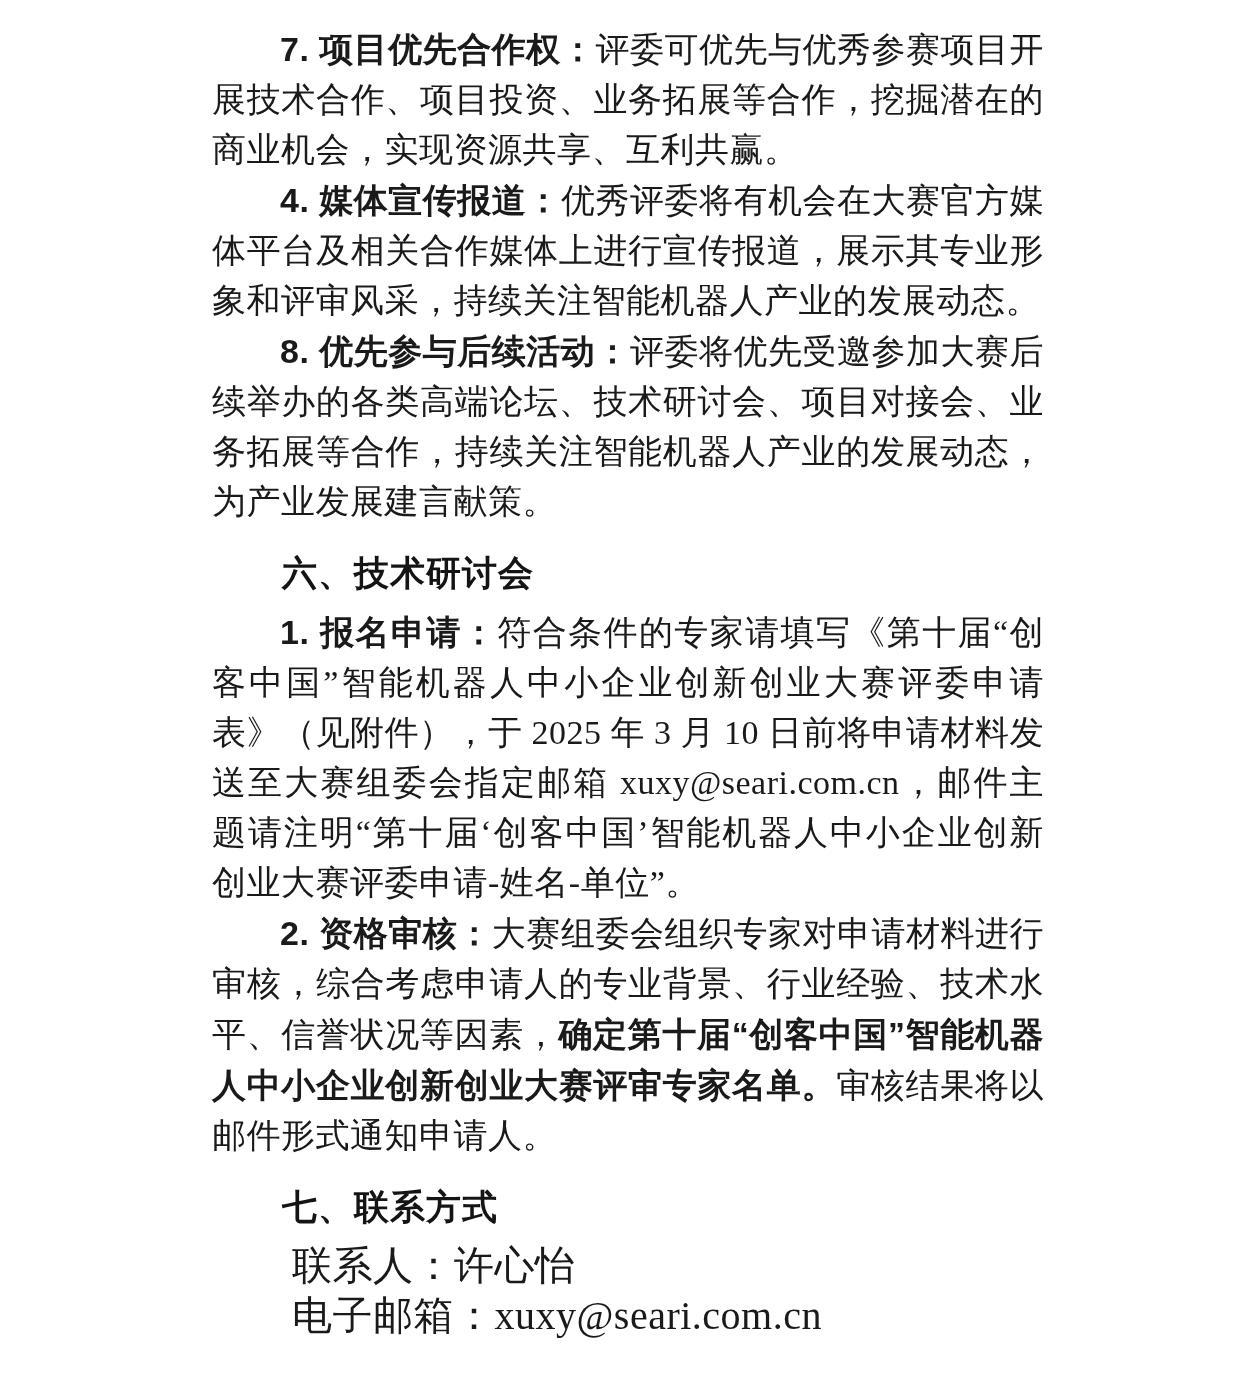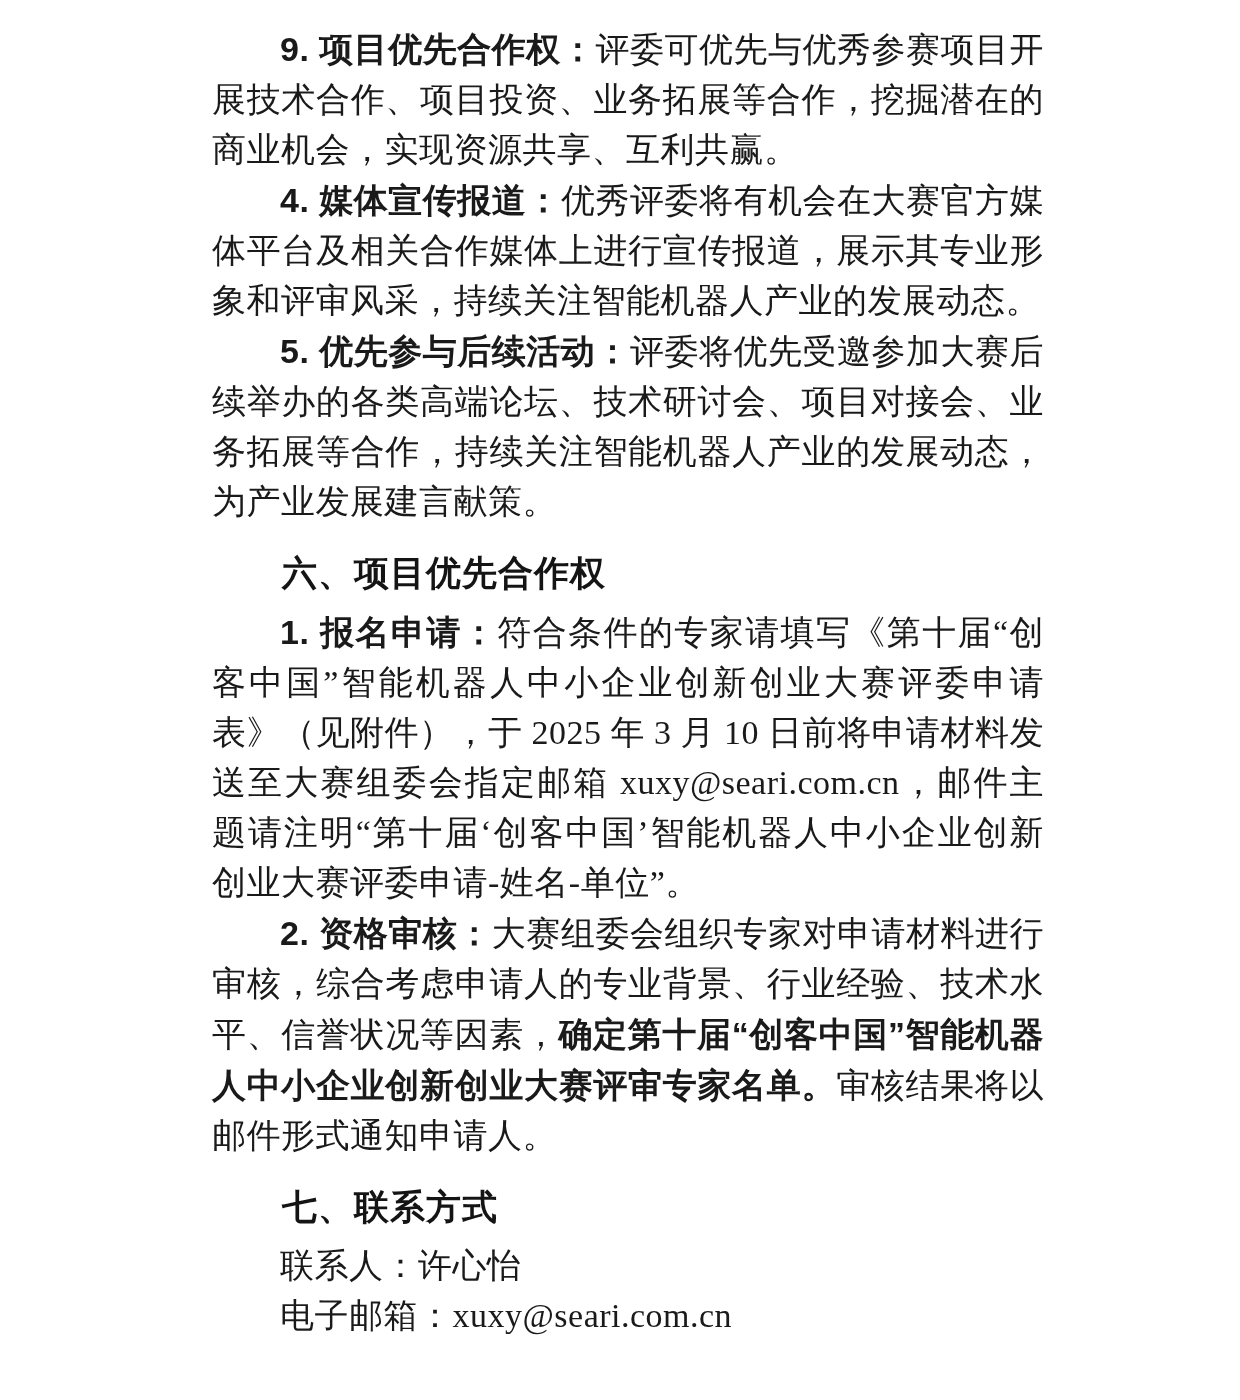--- a/index.html
+++ b/index.html
@@ -40,38 +40,38 @@
     font-family: "Liberation Sans", "DejaVu Sans", sans-serif;
     font-weight: 700;
     font-size: 35px;
     line-height: 48px;
     text-indent: 2em;
     letter-spacing: 1px;
     color: #141414;
   }
   p.contact-line {
     margin: 0;
-    font-size: 34px;
+    font-size: 40px;
     line-height: 50px;
     text-indent: 2em;
     letter-spacing: 0.5px;
   }
 </style>
 </head>
 <body>
 
 <div class="page">
 
-  <p class="body-para"><span class="bold-run">9. 项目优先合作权：</span><span>评委可优先与优秀参赛项目开展技术合作、项目投资、业务拓展等合作，挖掘潜在的商业机会，实现资源共享、互利共赢。</span></p>
+  <p class="body-para"><span class="bold-run">7. 项目优先合作权：</span><span>评委可优先与优秀参赛项目开展技术合作、项目投资、业务拓展等合作，挖掘潜在的商业机会，实现资源共享、互利共赢。</span></p>
 
   <p class="body-para"><span class="bold-run">4. 媒体宣传报道：</span><span>优秀评委将有机会在大赛官方媒体平台及相关合作媒体上进行宣传报道，展示其专业形象和评审风采，持续关注智能机器人产业的发展动态。</span></p>
 
-  <p class="body-para"><span class="bold-run">5. 优先参与后续活动：</span><span>评委将优先受邀参加大赛后续举办的各类高端论坛、技术研讨会、项目对接会、业务拓展等合作，持续关注智能机器人产业的发展动态，为产业发展建言献策。</span></p>
+  <p class="body-para"><span class="bold-run">8. 优先参与后续活动：</span><span>评委将优先受邀参加大赛后续举办的各类高端论坛、技术研讨会、项目对接会、业务拓展等合作，持续关注智能机器人产业的发展动态，为产业发展建言献策。</span></p>
 
-  <h2 class="section-heading">六、项目优先合作权</h2>
+  <h2 class="section-heading">六、技术研讨会</h2>
 
   <p class="body-para"><span class="bold-run">1. 报名申请：</span><span>符合条件的专家请填写《第十届“创客中国”智能机器人中小企业创新创业大赛评委申请表》（见附件），于 2025 年 3 月 10 日前将申请材料发送至大赛组委会指定邮箱 xuxy@seari.com.cn，邮件主题请注明“第十届‘创客中国’智能机器人中小企业创新创业大赛评委申请-姓名-单位”。</span></p>
 
   <p class="body-para"><span class="bold-run">2. 资格审核：</span><span>大赛组委会组织专家对申请材料进行审核，综合考虑申请人的专业背景、行业经验、技术水平、信誉状况等因素，</span><span class="bold-run">确定第十届“创客中国”智能机器人中小企业创新创业大赛评审专家名单。</span><span>审核结果将以邮件形式通知申请人。</span></p>
 
   <h2 class="section-heading">七、联系方式</h2>
 
   <p class="contact-line">联系人：许心怡</p>
   <p class="contact-line">电子邮箱：xuxy@seari.com.cn</p>
 

